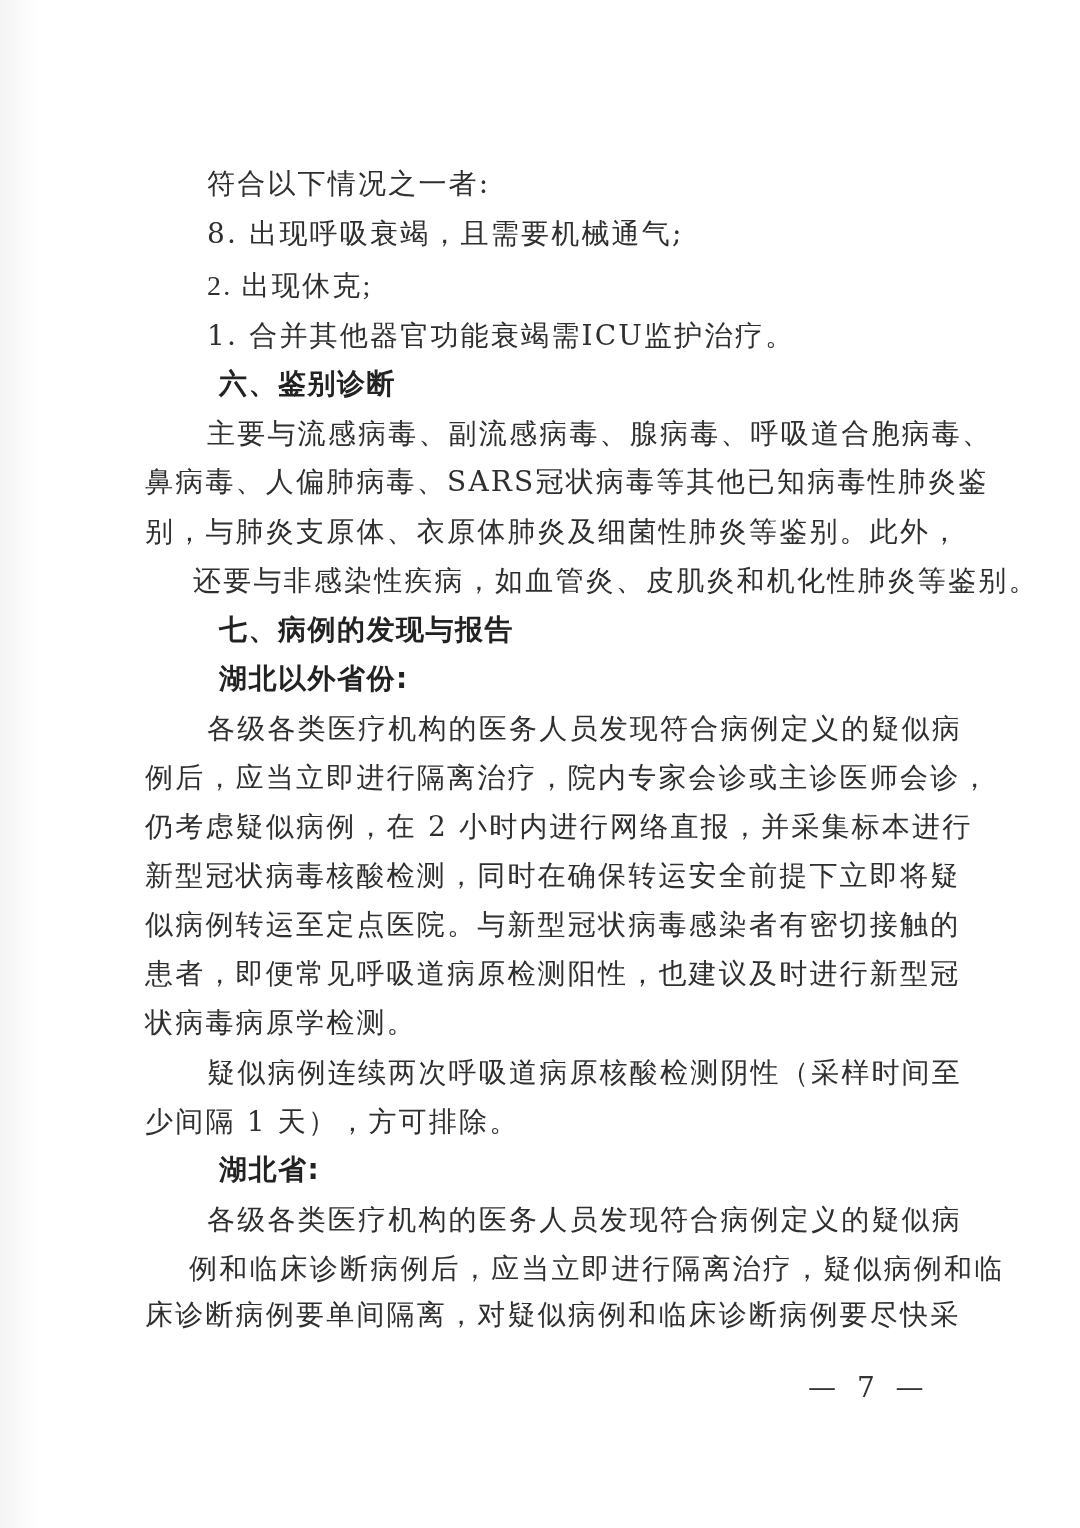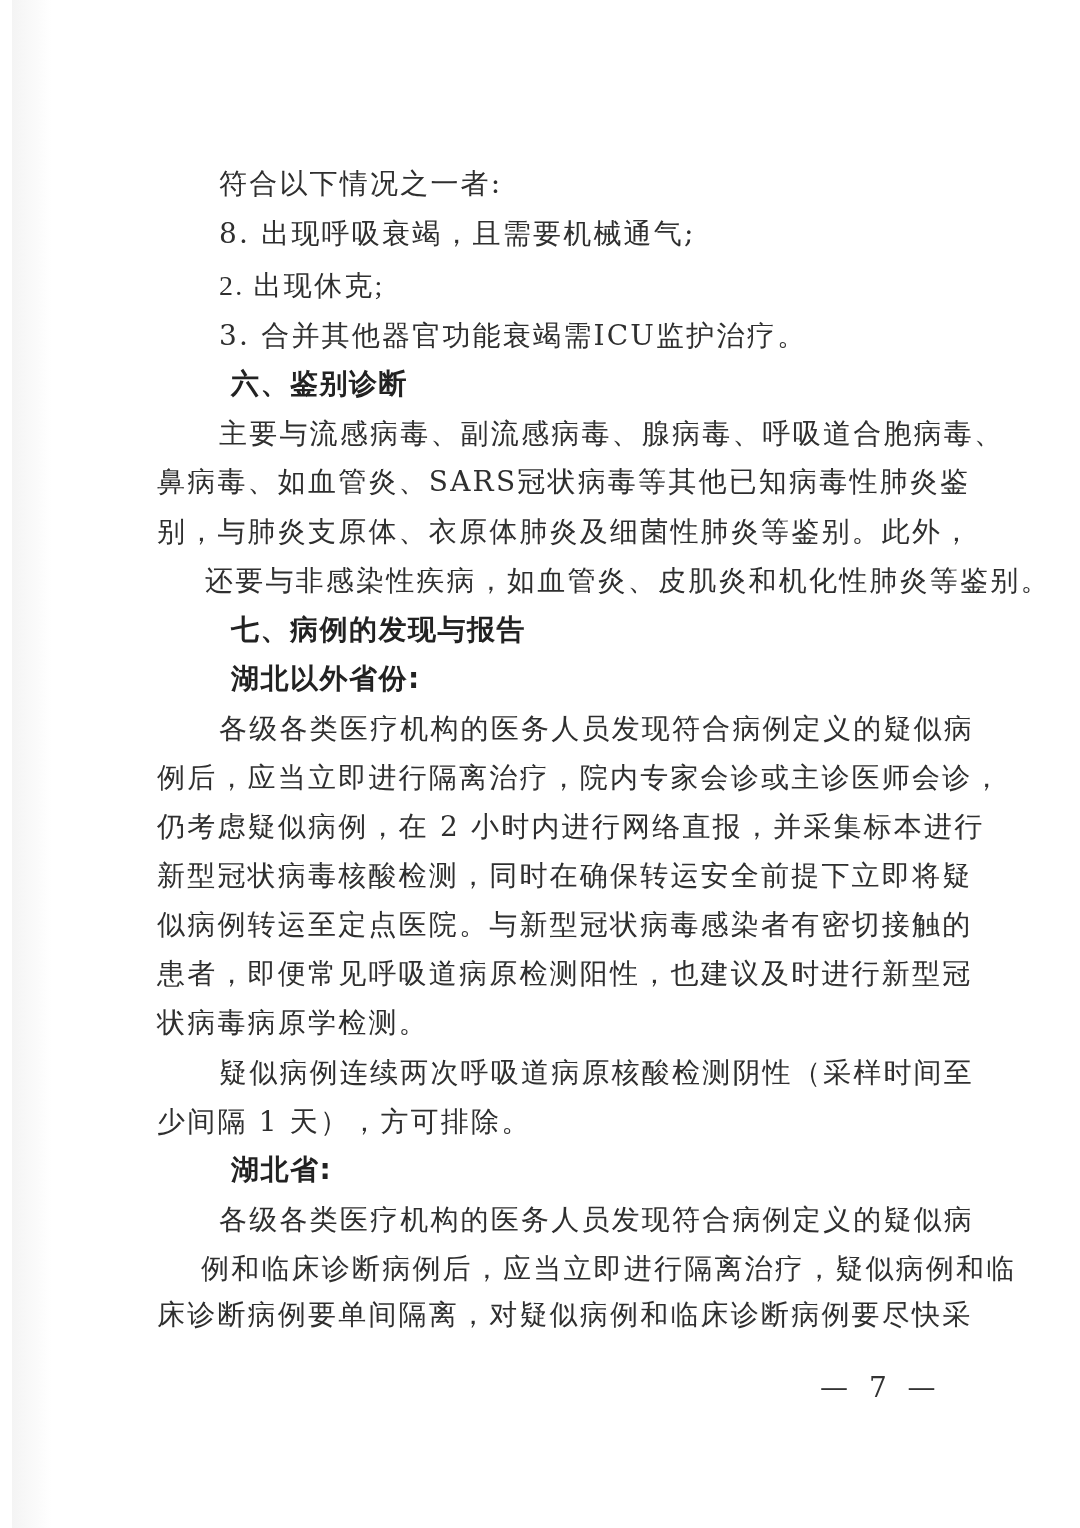--- a/index.html
+++ b/index.html
@@ -10,21 +10,21 @@
     width: 1080px;
     height: 1528px;
     background: #ffffff;
     position: relative;
     overflow: hidden;
     font-family: "DejaVu Serif", "Liberation Serif", serif;
     color: #2b2b2b;
   }
   .page {
     position: absolute;
-    left: 12px; top: 0;
+    left: 0; top: 0;
     width: 988px;
     height: 1528px;
     background: linear-gradient(90deg, #f4f4f4 0px, #ffffff 40px, #ffffff 1040px, #f3f3f3 1080px);
   }
   .line {
     position: absolute;
     left: 145px;
     width: 770px;
     font-size: 28px;
     line-height: 36px;
@@ -57,24 +57,24 @@
   }
 </style>
 </head>
 <body>
 
 <div class="page">
   <div id="lines">
       <div class="line indent" style="top: 166px;">符合以下情况之一者:</div>
       <div class="line indent" style="top: 216px;">8. 出现呼吸衰竭，且需要机械通气;</div>
       <div class="line indent" style="top: 268px; font-family: Liberation Serif, serif;">2. 出现休克;</div>
-      <div class="line indent" style="top: 318px;">3. 合并其他器官功能衰竭需ICU监护治疗。</div>
+      <div class="line indent" style="top: 318px;">1. 合并其他器官功能衰竭需ICU监护治疗。</div>
       <div class="line indent heading" style="top: 366px;">六、鉴别诊断</div>
       <div class="line indent justify-line" style="width: 700px; top: 416px;">主要与流感病毒、副流感病毒、腺病毒、呼吸道合胞病毒、</div>
-      <div class="line justify-line" style="top: 464px;">鼻病毒、如血管炎、SARS冠状病毒等其他已知病毒性肺炎鉴</div>
+      <div class="line justify-line" style="top: 464px;">鼻病毒、人偏肺病毒、SARS冠状病毒等其他已知病毒性肺炎鉴</div>
       <div class="line justify-line" style="top: 514px;">别，与肺炎支原体、衣原体肺炎及细菌性肺炎等鉴别。此外，</div>
       <div class="line" style="top: 563px; margin-left: 48px;">还要与非感染性疾病，如血管炎、皮肌炎和机化性肺炎等鉴别。</div>
       <div class="line indent heading" style="top: 612px;">七、病例的发现与报告</div>
       <div class="line indent heading" style="top: 661px;">湖北以外省份:</div>
       <div class="line indent justify-line" style="width: 700px; top: 711px;">各级各类医疗机构的医务人员发现符合病例定义的疑似病</div>
       <div class="line justify-line" style="top: 760px;">例后，应当立即进行隔离治疗，院内专家会诊或主诊医师会诊，</div>
       <div class="line justify-line" style="top: 809px;">仍考虑疑似病例，在 2 小时内进行网络直报，并采集标本进行</div>
       <div class="line justify-line" style="top: 858px;">新型冠状病毒核酸检测，同时在确保转运安全前提下立即将疑</div>
       <div class="line justify-line" style="top: 907px;">似病例转运至定点医院。与新型冠状病毒感染者有密切接触的</div>
       <div class="line justify-line" style="top: 956px;">患者，即便常见呼吸道病原检测阳性，也建议及时进行新型冠</div>

